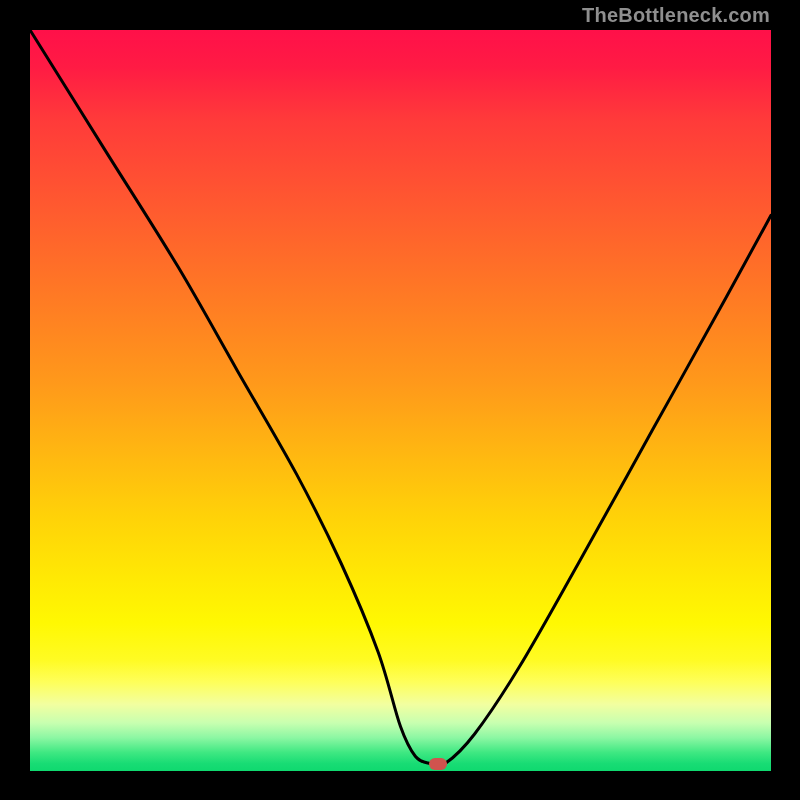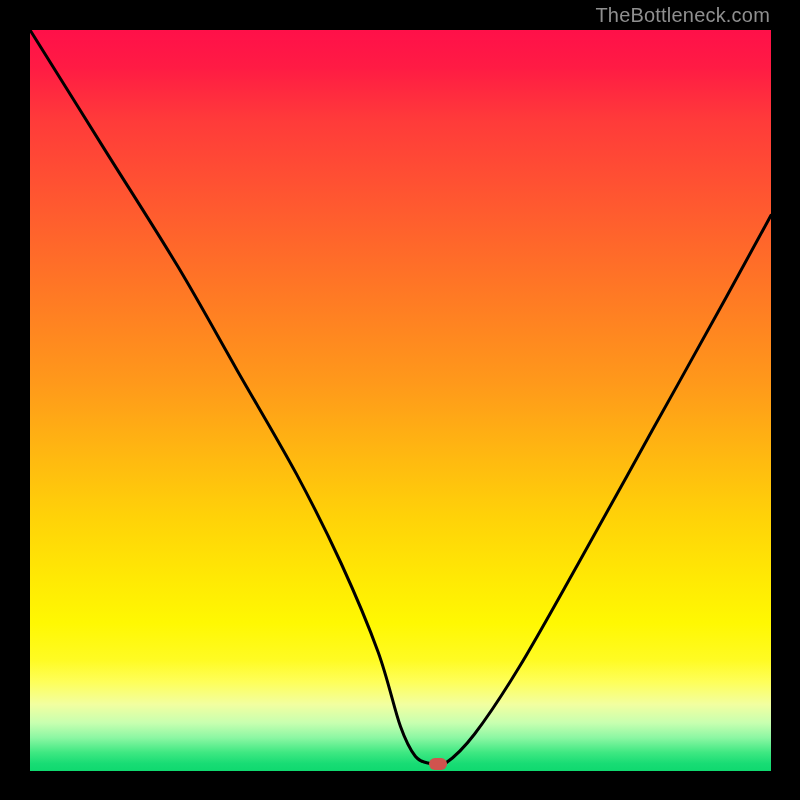--- a/index.html
+++ b/index.html
@@ -9,20 +9,21 @@
     height: 800px;
     background: #000;
     overflow: hidden;
     font-family: Arial, Helvetica, sans-serif;
   }
   .stage {
     position: relative;
     width: 800px;
     height: 800px;
     background: #000;
+    font-weight: bold;
   }
   .plot {
     position: absolute;
     left: 30px;
     top: 30px;
     width: 741px;
     height: 741px;
     overflow: hidden;
   }
   .gradient {

